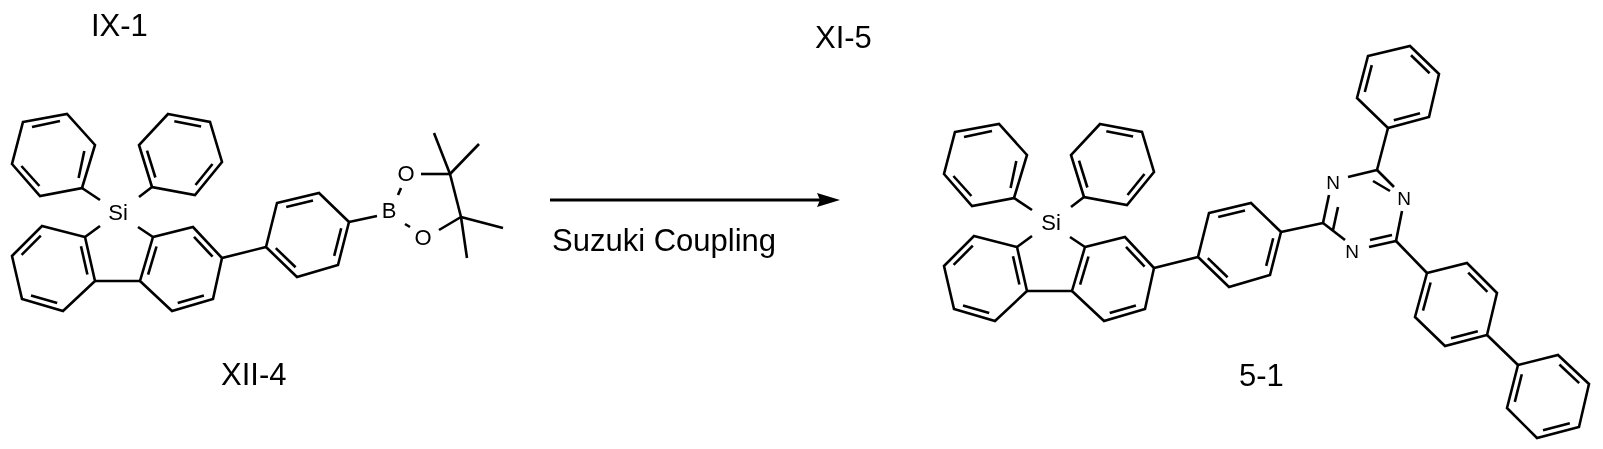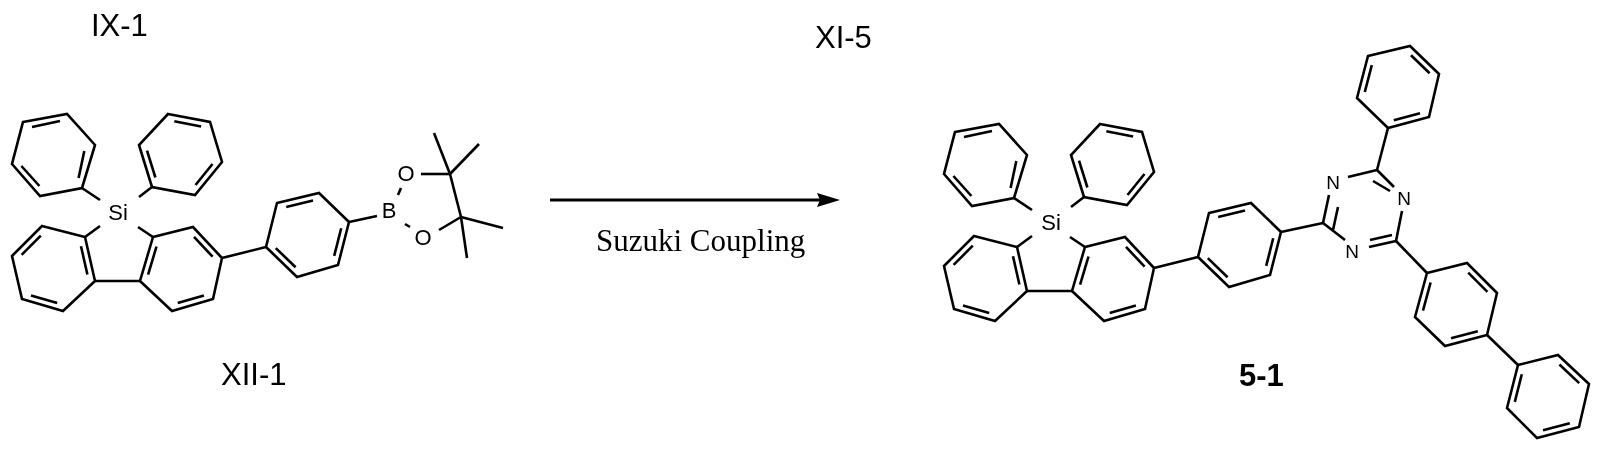--- a/index.html
+++ b/index.html
@@ -2,31 +2,31 @@
 <html><head>
 <meta charset="utf-8">
 <style>
   html, body { margin: 0; padding: 0; background: #ffffff; }
   body { width: 1603px; height: 449px; position: relative; overflow: hidden; font-family: "Liberation Sans", sans-serif; }
   .canvas { position: absolute; left: 0; top: 0; width: 1603px; height: 449px; }
   svg { position: absolute; left: 0; top: 0; }
   .b { stroke: #000; stroke-width: 2.6; stroke-linecap: butt; stroke-linejoin: miter; fill: none; }
   .atom { font-family: "Liberation Sans", sans-serif; font-size: 22px; fill: #000; text-anchor: middle; dominant-baseline: central; }
   .label { position: absolute; font-family: "Liberation Sans", sans-serif; font-size: 31px; color: #000; line-height: 1; white-space: nowrap; }
-  .cond { position: absolute; font-family: Liberation Serif, serif; font-size: 31px; color: #000; line-height: 1; white-space: nowrap; margin-left: 44px; }
+  .cond { position: absolute; font-family: Liberation Sans, sans-serif; font-size: 31px; color: #000; line-height: 1; white-space: nowrap; }
 </style>
 </head>
 <body>
 
 <div class="canvas">
 
   <div class="label" style="left:91px; top:10px;">IX-1</div>
-  <div class="label" style="left:221px; top:359px;">XII-1</div>
+  <div class="label" style="left:221px; top:359px;">XII-4</div>
   <div class="label" style="left:815px; top:22px;">XI-5</div>
-  <div class="label" style="left:1239px; top:360px;font-weight:bold;">5-1</div>
+  <div class="label" style="left:1239px; top:360px;">5-1</div>
   <div class="cond" style="left:552px; top:225px;">Suzuki Coupling</div>
 
   <svg width="1603" height="449" viewBox="0 0 1603 449">
 
     <g>
       <line class="b" x1="550" y1="200" x2="822" y2="200" style="stroke-width:3"></line>
       <polygon points="840,200 817,193 820,200 817,207" fill="#000"></polygon>
     </g>
 
     <defs>

